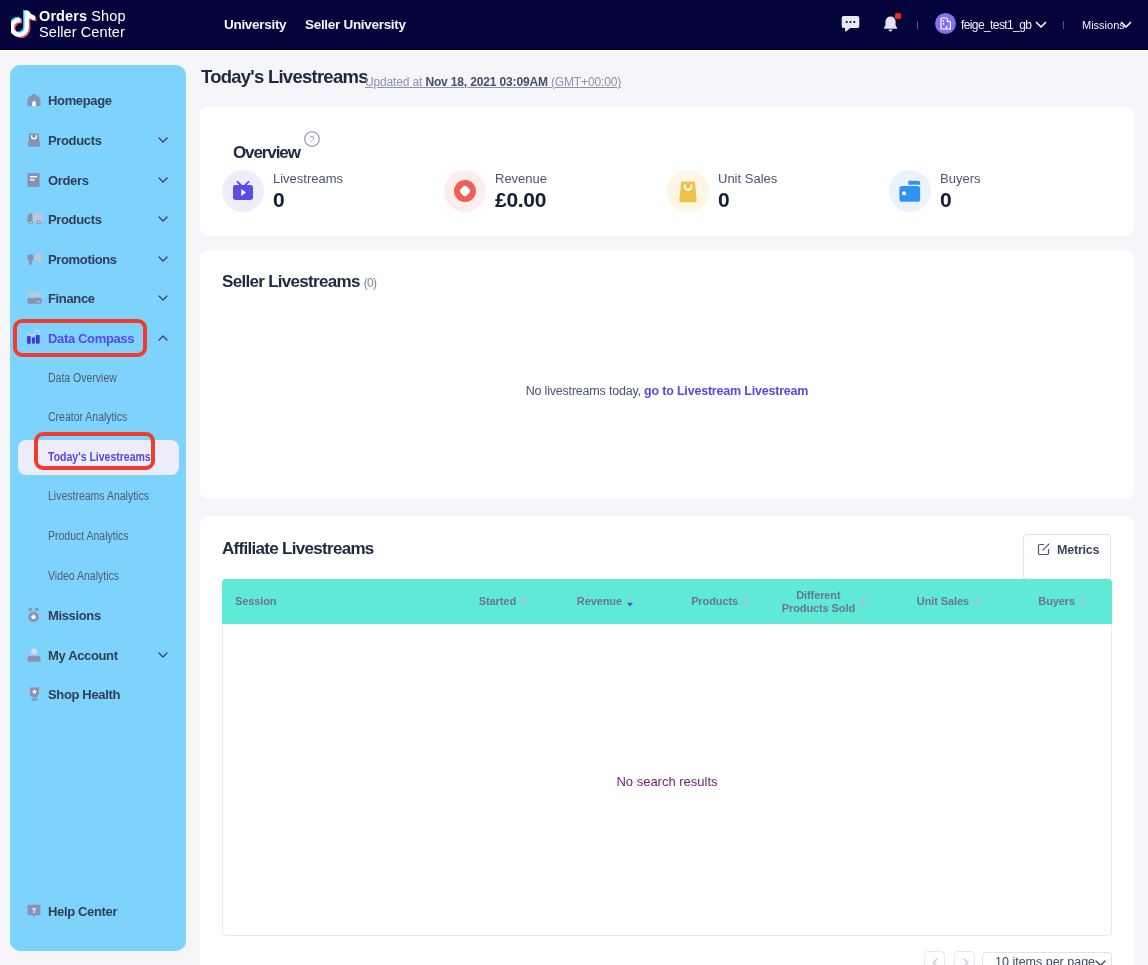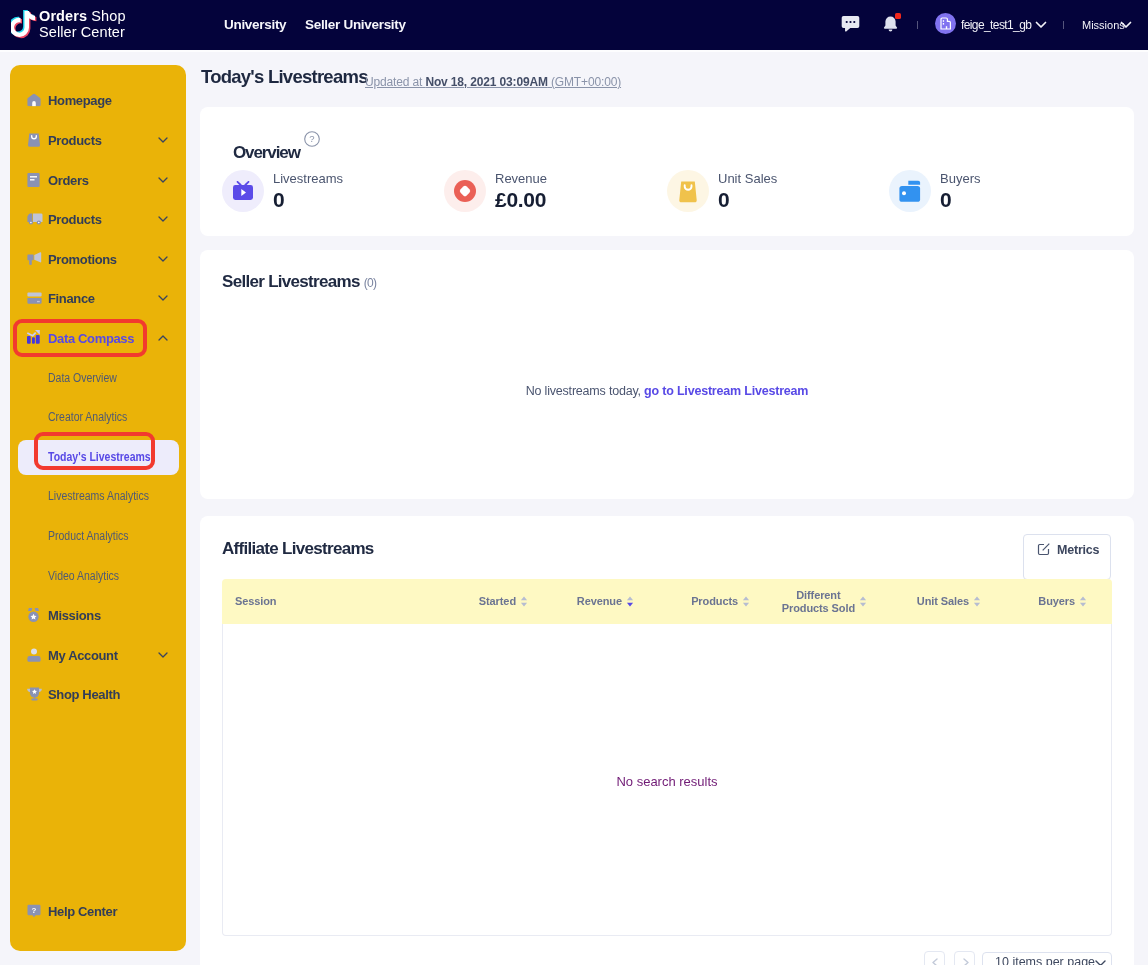--- a/index.html
+++ b/index.html
@@ -72,21 +72,21 @@
     </svg>
   <div class="hsep" style="left:1063px;"></div>
   <div class="hname" style="left:1082px; font-size:11px; font-weight:400; letter-spacing:0px;">Missions</div>
   <svg class="abs" style="left:1120px; top:21px;" width="12" height="8" viewBox="0 0 12 8">
       <path d="M1.5 1.5 L6 6 L10.5 1.5" fill="none" stroke="#f2f2f8" stroke-width="1.7" stroke-linecap="round" stroke-linejoin="round"></path>
     </svg>
 </div>
 
 <div class="abs" style="left:0; top:50px; width:1148px; height:2px; background:#fdfdfe;"></div>
 
-<div id="side" class="abs" style="left:10px; top:65px; width:176px; height:886px; background:#eab308; border-radius:10px;">
+<div id="side" class="abs" style="left:10px; top:65px; width:176px; height:886px; background:#7dd3fc; border-radius:10px;">
   <div class="abs" style="left:8px; top:375px; width:161px; height:35px; background:#edecfb; border-radius:8px;"></div>
 
   <div class="sitem" style="top:21px;">
     <svg class="ic" width="14" height="13" viewBox="0 0 14 13">
         <path d="M5.9 0.7 A1.8 1.8 0 0 1 8.1 0.7 L13.1 4.6 A1.7 1.7 0 0 1 13.6 5.9 V11.4 A1.4 1.4 0 0 1 12.2 12.8 H1.8 A1.4 1.4 0 0 1 0.4 11.4 V5.9 A1.7 1.7 0 0 1 0.9 4.6 Z" fill="#8a92b4"></path>
         <path d="M5.2 12.8 V9.4 A1.8 1.8 0 0 1 8.8 9.4 V12.8 Z" fill="#fcfcfe"></path>
       </svg>
     <div class="tx">Homepage</div>
   </div>
   <div class="sitem" style="top:61px;">
@@ -265,21 +265,21 @@
 <div class="card" style="top:516px; height:470px;">
   <div class="ctitle" style="top:23px;">Affiliate Livestreams</div>
   <div class="abs" style="left:823px; top:18px; width:88px; height:46px; background:#fff; border:1px solid #dce1ee; border-radius:4px;">
     <svg class="abs" style="left:13px; top:7px;" width="14" height="14" viewBox="0 0 14 14">
         <path d="M11.5 7 V11.3 A1.2 1.2 0 0 1 10.3 12.5 H2.7 A1.2 1.2 0 0 1 1.5 11.3 V3.7 A1.2 1.2 0 0 1 2.7 2.5 H7" fill="none" stroke="#4a556f" stroke-width="1.2"></path>
         <path d="M5.7 8.3 L12.3 1.7" fill="none" stroke="#4a556f" stroke-width="1.2"></path>
       </svg>
     <div class="abs" style="left:33px; top:7.5px; font-size:12.5px; letter-spacing:-0.2px; font-weight:700; color:#3c465e;">Metrics</div>
   </div>
 
-  <div class="abs" style="left:22px; top:63px; width:890px; height:45px; background:#fef9c3; border-radius:4px 4px 0 0;">
+  <div class="abs" style="left:22px; top:63px; width:890px; height:45px; background:#5eead4; border-radius:4px 4px 0 0;">
     <div class="th" style="left:13px; justify-content:flex-start;">Session</div>
     <div class="th" style="right:584px;">Started
       <svg class="sorticon" width="8" height="11" viewBox="0 0 9 12">
           <path d="M4.5 0.5 L8 4.5 H1 Z" fill="#b6bdd1"></path>
           <path d="M4.5 11.5 L1 7.5 H8 Z" fill="#b6bdd1"></path>
         </svg>
     </div>
     <div class="th" style="right:478px;">Revenue
       <svg class="sorticon" width="8" height="11" viewBox="0 0 9 12">
           <path d="M4.5 0.5 L8 4.5 H1 Z" fill="#b6bdd1"></path>

